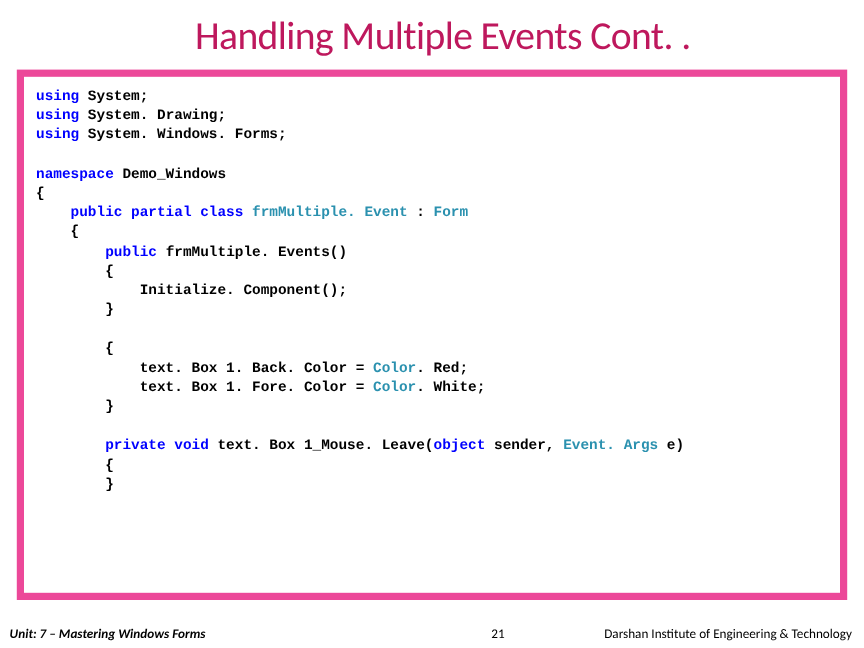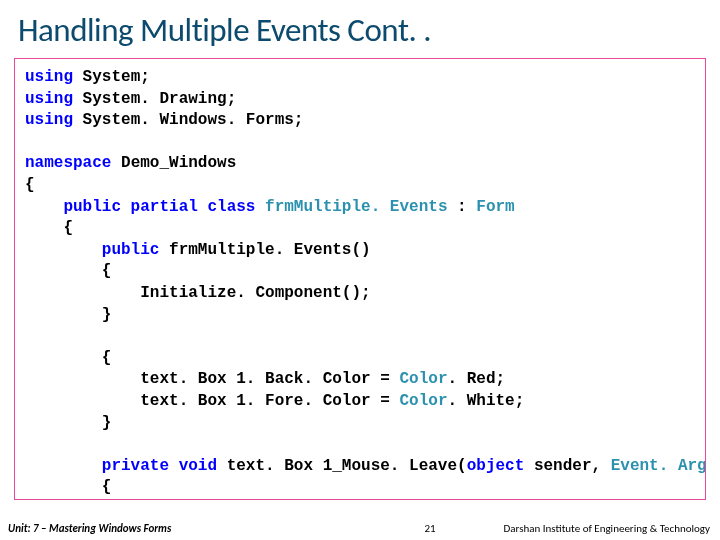--- a/index.html
+++ b/index.html
@@ -7,70 +7,72 @@
     width: 720px;
     height: 540px;
     background: #fff;
     font-family: Calibri, Arial, sans-serif;
     overflow: hidden;
     position: relative;
   }
   .title {
     font-size: 33px;
     font-weight: 400;
-    color: #0c4a6e;
+    color: #be185d;
     padding: 10px 0 8px 18px;
     letter-spacing: -0.5px;
+    text-align: center;
   }
   .code-box {
     margin: 0 14px 0 14px;
-    border: 1px solid #ec4899;
+    border: 6px solid #ec4899;
     padding: 8px 10px 6px 10px;
     font-family: Consolas, "Courier New", monospace;
-    font-size: 16px;
+    font-size: 12px;
     line-height: 1.35;
     color: #000;
     font-weight: 700;
     height: 442px;
     overflow: hidden;
   }
   .code-box .line { white-space: pre; }
   .kw { color: #0000ff; }
   .type { color: #2b91af; }
   .footer {
     position: absolute;
     bottom: 0;
     left: 0;
     right: 0;
     height: 24px;
     display: flex;
     align-items: center;
     font-size: 11px;
     color: #000;
     font-family: Calibri, Arial, sans-serif;
+    gap: 15px;
   }
   .footer .unit { padding-left: 8px; font-style: italic; flex: 0 0 auto; }
   .footer .unit b { font-weight: 700; font-style: italic; }
   .footer .spacer { flex: 1; }
   .footer .pagenum { width: 60px; text-align: center; }
   .footer .inst { padding-right: 10px; text-align: right; width: 260px; }
 </style>
 </head>
 <body>
 
 <div class="title">Handling Multiple Events Cont. .</div>
 
 <div class="code-box">
 <div class="line"><span class="kw">using</span><span> System;</span></div>
 <div class="line"><span class="kw">using</span><span> System. Drawing;</span></div>
 <div class="line"><span class="kw">using</span><span> System. Windows. Forms;</span></div>
 <div class="line">&nbsp;</div>
 <div class="line"><span class="kw">namespace</span><span> Demo_Windows</span></div>
 <div class="line">{</div>
-<div class="line"><span class="kw">    public partial class </span><span class="type">frmMultiple. Events </span><span>: </span><span class="type">Form</span></div>
+<div class="line"><span class="kw">    public partial class </span><span class="type">frmMultiple. Event </span><span>: </span><span class="type">Form</span></div>
 <div class="line">    {</div>
 <div class="line"><span class="kw">        public</span><span> frmMultiple. Events()</span></div>
 <div class="line">        {</div>
 <div class="line">            Initialize. Component();</div>
 <div class="line">        }</div>
 <div class="line">&nbsp;</div>
 <div class="line">        {</div>
 <div class="line"><span>            text. Box 1. Back. Color = </span><span class="type">Color</span><span>. Red;</span></div>
 <div class="line"><span>            text. Box 1. Fore. Color = </span><span class="type">Color</span><span>. White;</span></div>
 <div class="line">        }</div>

